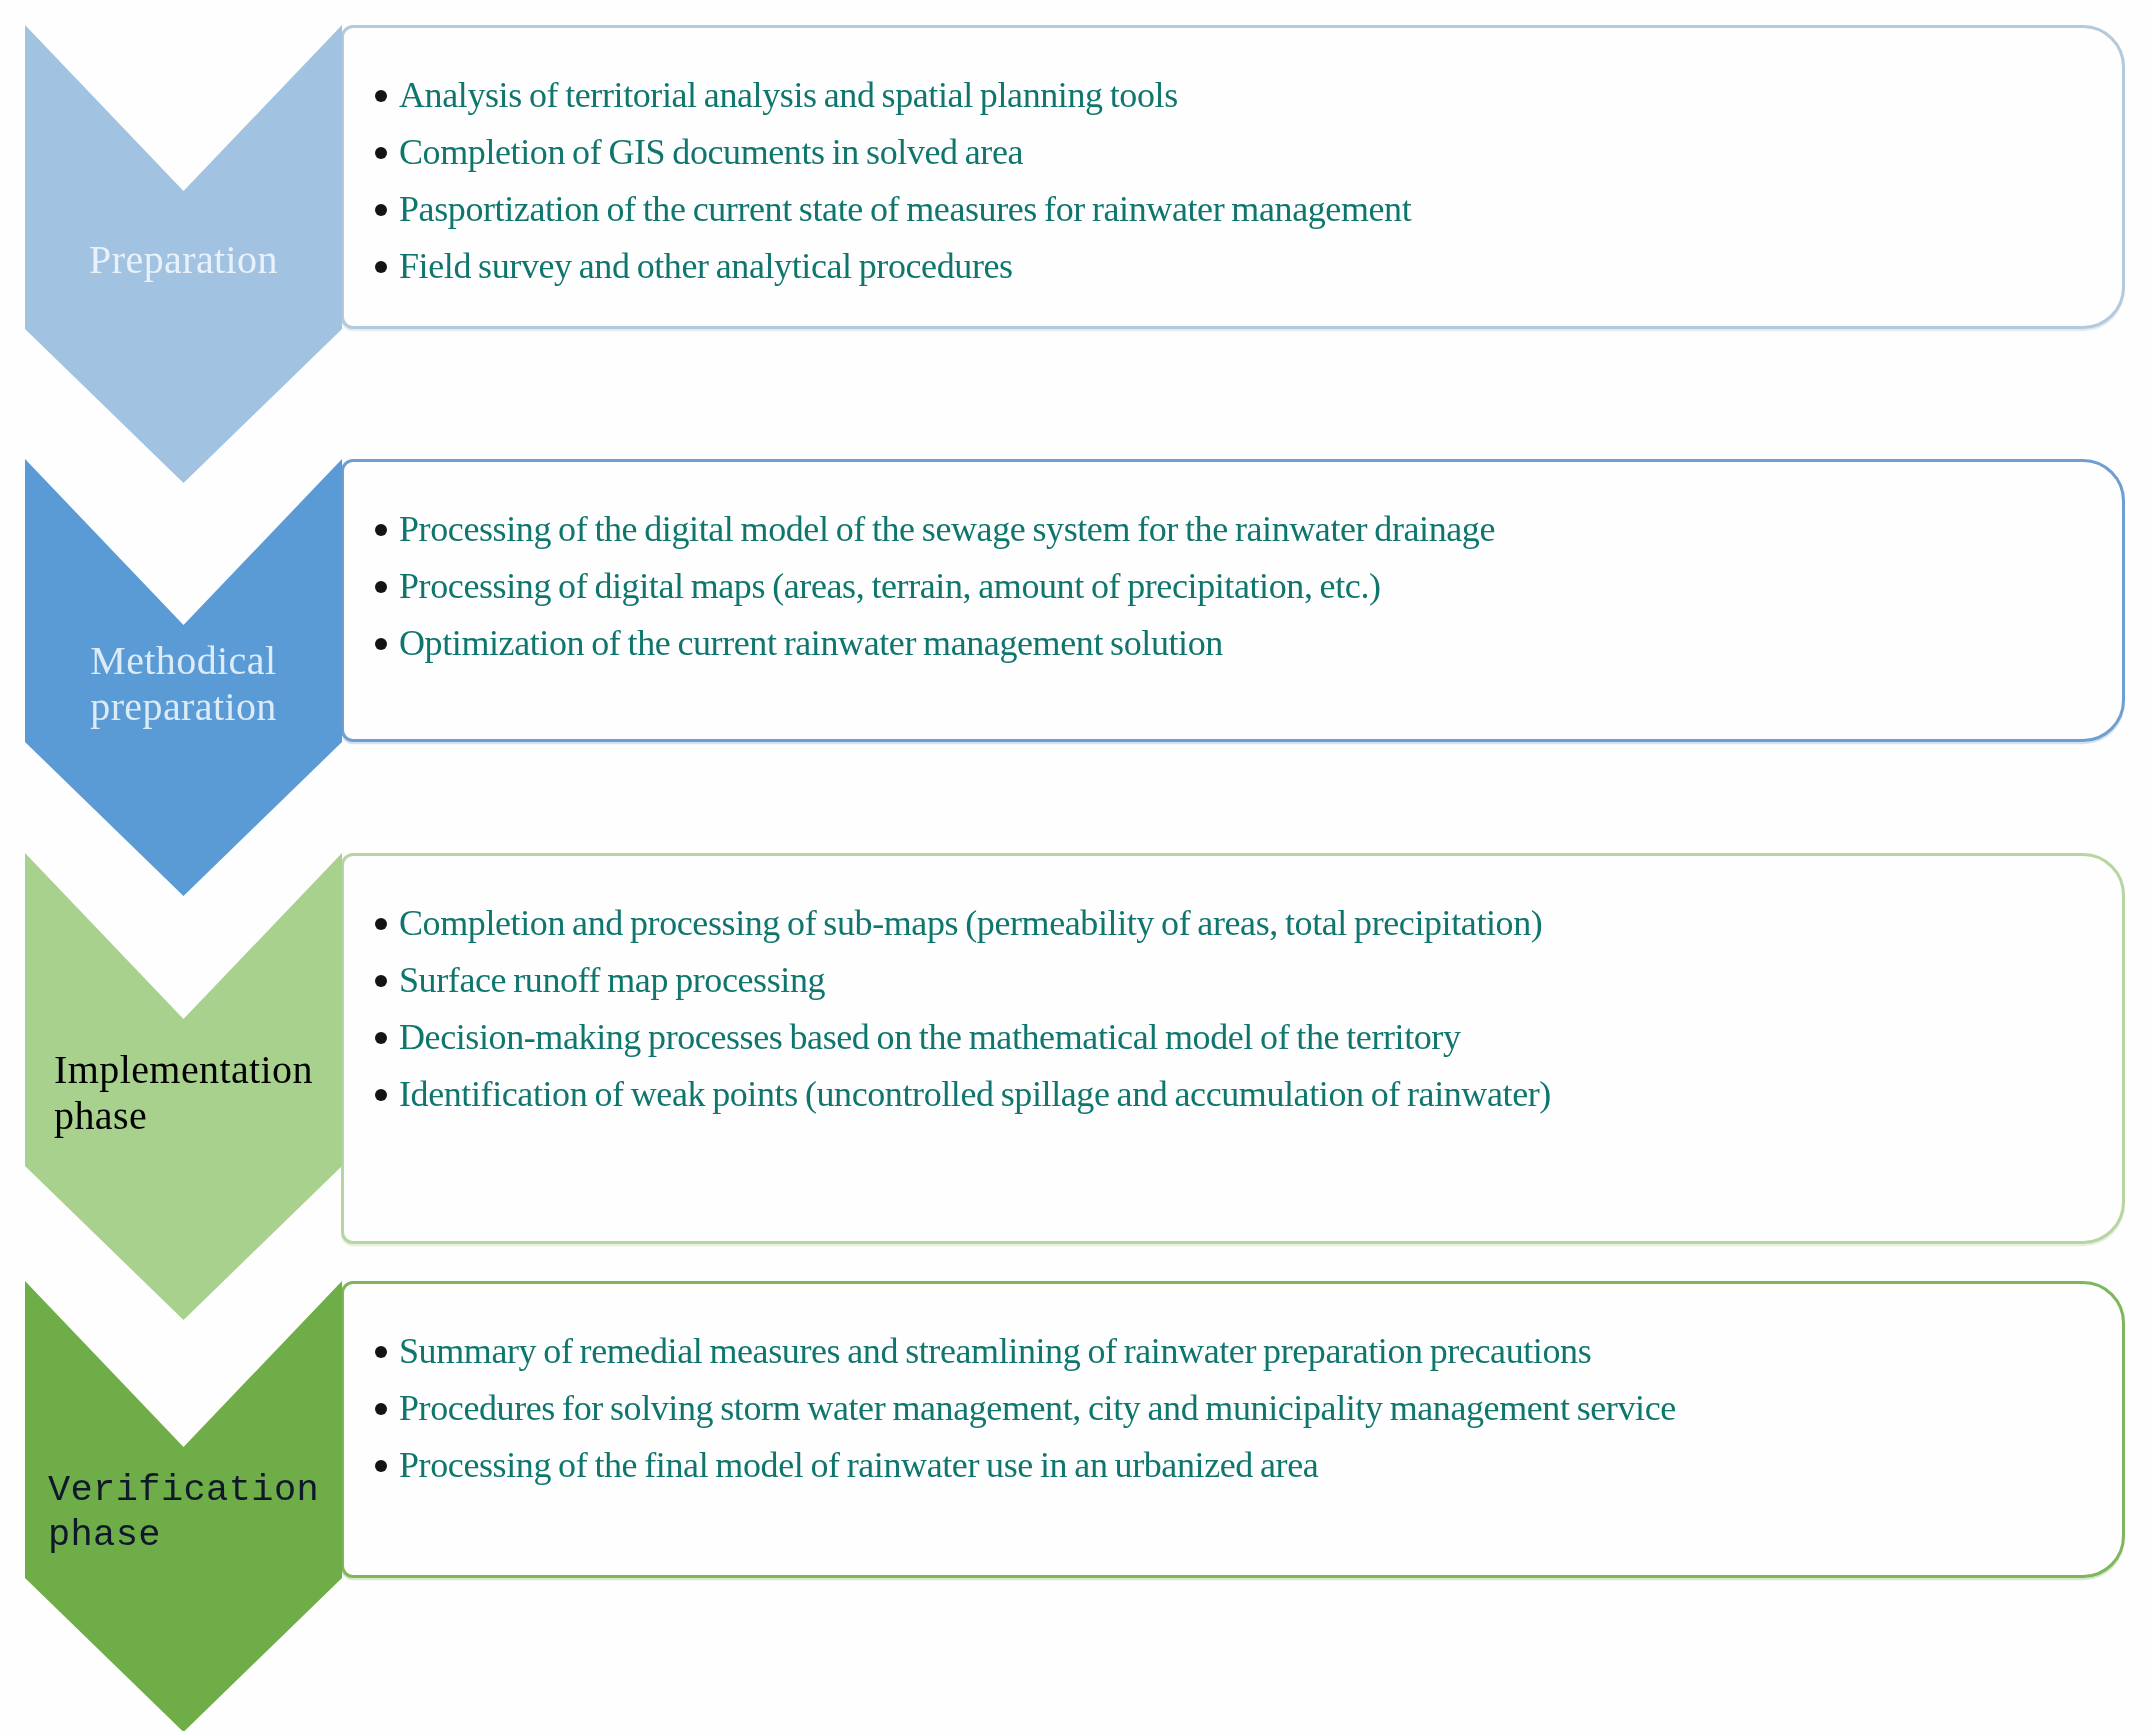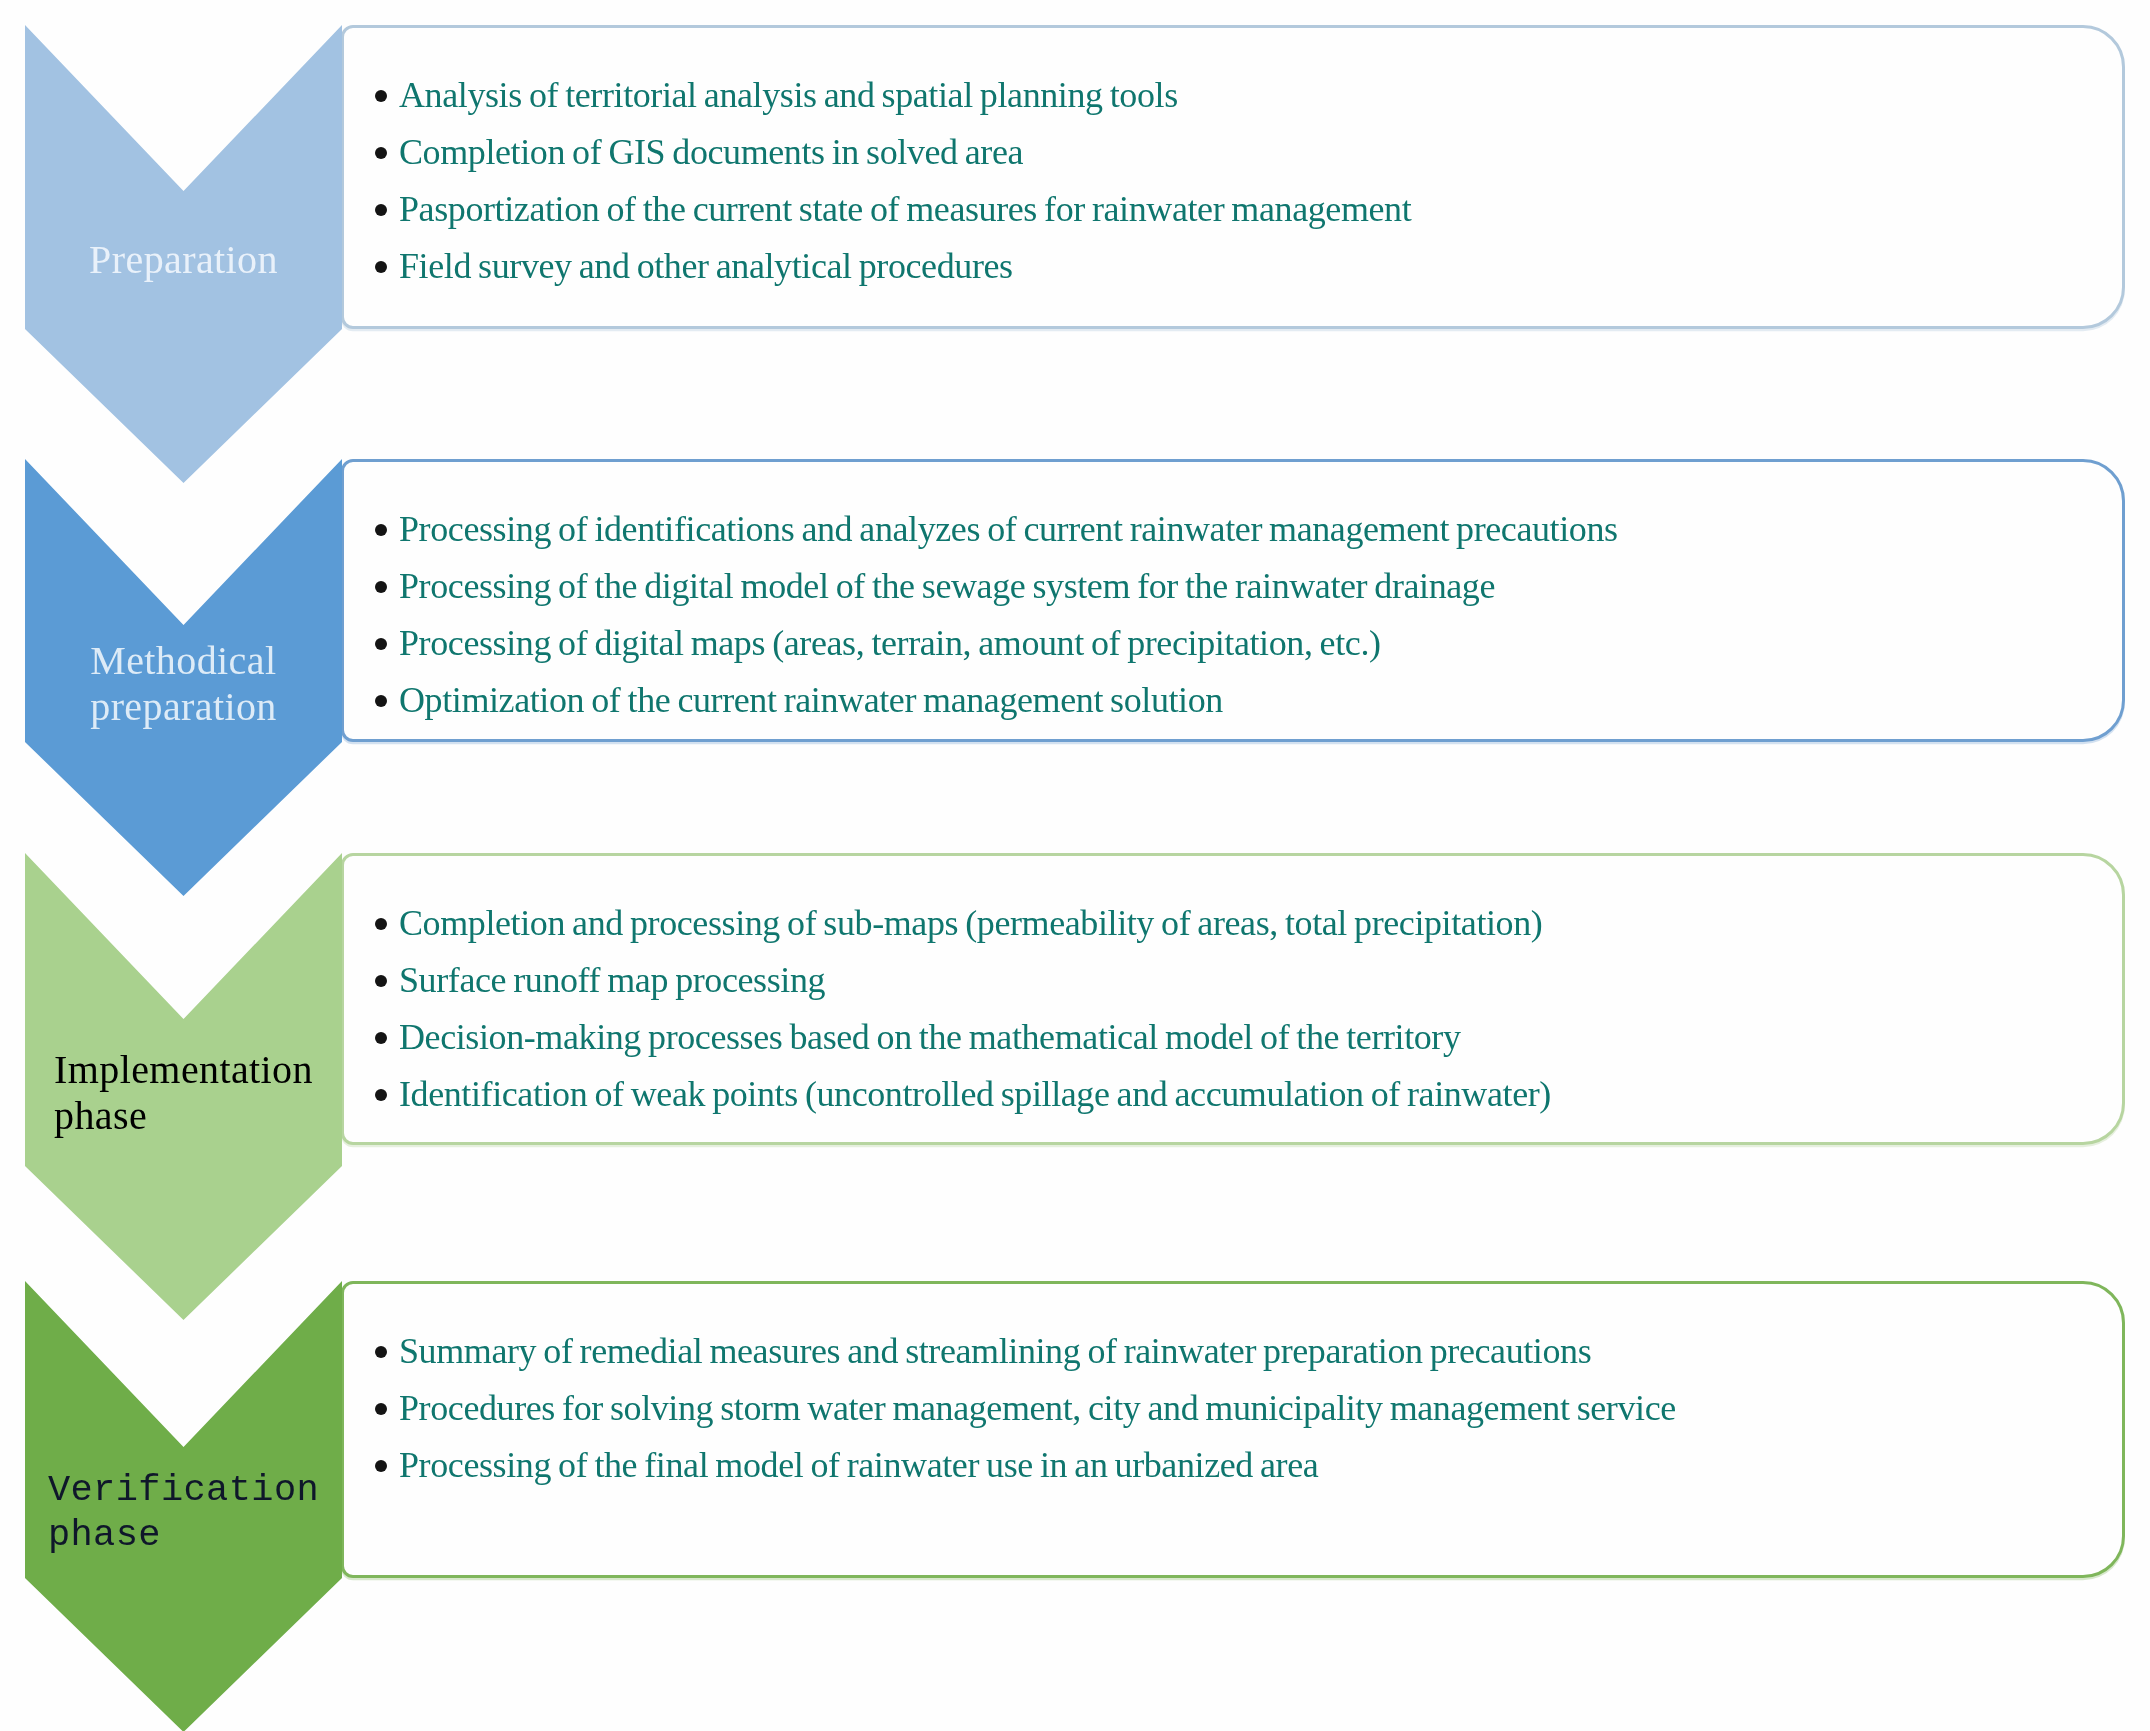--- a/index.html
+++ b/index.html
@@ -54,21 +54,21 @@
     width: 1784px;
     background: #fefefe;
     border-style: solid;
     border-width: 3px;
     border-radius: 12px 42px 42px 12px;
     box-sizing: border-box;
     z-index: 1;
   }
   .s1 .box { top: 25px;   height: 304px; border-color: #b3c9dc; box-shadow: 0 2.2px 0 rgba(178,201,220,0.35); }
   .s2 .box { top: 459px;  height: 283px; border-color: #6f9fd0; box-shadow: 0 2.2px 0 rgba(111,159,208,0.30); }
-  .s3 .box { top: 853px; height: 292px; border-color: #b7d5a0; box-shadow: 0 2.2px 0 rgba(183,213,160,0.35); }
+  .s3 .box { top: 853px; height: 391px; border-color: #b7d5a0; box-shadow: 0 2.2px 0 rgba(183,213,160,0.35); }
   .s4 .box { top: 1281px; height: 297px; border-color: #7fb65b; box-shadow: 0 2.2px 0 rgba(127,182,91,0.30); }
 
   .bullets {
     margin: 0;
     padding: 39px 27px 0 55px;
     list-style: none;
   }
   .bullets li {
     position: relative;
     font-size: 36px;
@@ -108,21 +108,20 @@
     </div>
   </div>
 
   <div class="section s2">
     <div class="chevron">
       <div class="chevron-label">Methodical
 preparation</div>
     </div>
     <div class="box">
       <ul class="bullets">
-        <li>Processing of identifications and analyzes of current rainwater management precautions</li>
         <li>Processing of the digital model of the sewage system for the rainwater drainage</li>
         <li>Processing of digital maps (areas, terrain, amount of precipitation, etc.)</li>
         <li>Optimization of the current rainwater management solution</li>
       </ul>
     </div>
   </div>
 
   <div class="section s3">
     <div class="chevron">
       <div class="chevron-label">Implementation

